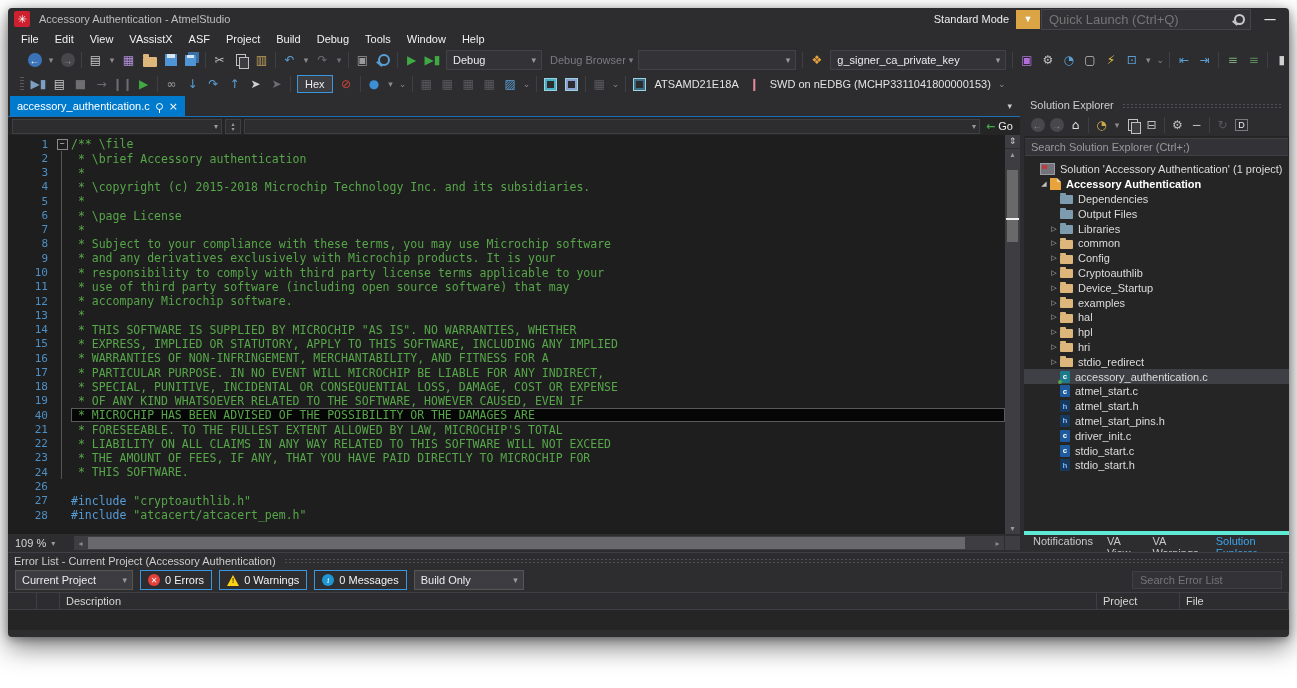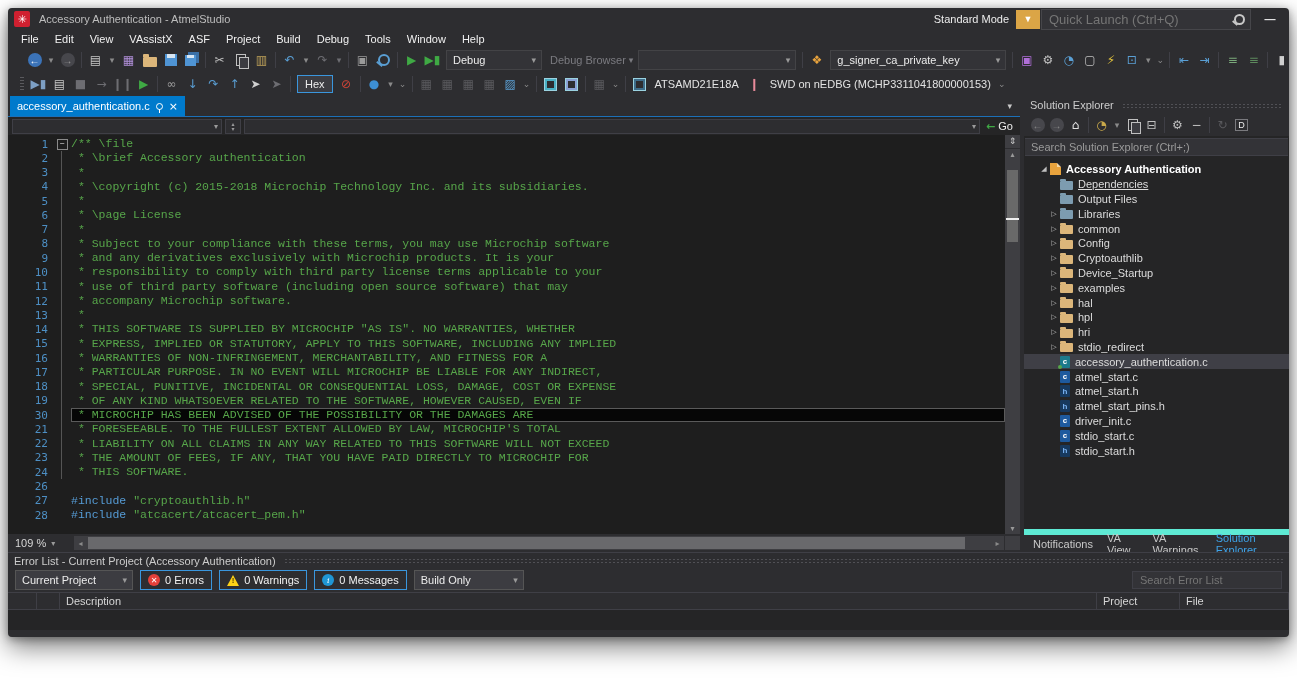--- a/index.html
+++ b/index.html
@@ -75,21 +75,21 @@
   .code-wrap{flex:1;display:flex;background:#1e1e1e;overflow:hidden;}
   .code-lines{flex:1;padding-top:2px;font-family:"DejaVu Sans Mono",monospace;font-size:11.5px;overflow:hidden;}
   .cl{display:flex;height:14.28px;align-items:center;white-space:pre;}
   .cl .ln{width:40px;flex:none;text-align:right;padding-right:9px;color:#4d8fc4;font-size:11px;}
   .cl .fold{width:14px;flex:none;position:relative;height:100%;}
   .fold.mid::before{content:"";position:absolute;left:4px;top:0;bottom:0;width:1px;background:#555;}
   .fold.start::before{content:"−";position:absolute;left:0;top:2px;width:9px;height:9px;border:1px solid #8a8a8a;
       color:#c8c8c8;font-size:8px;line-height:8px;text-align:center;background:#1e1e1e;}
   .fold.end::before{content:"";position:absolute;left:4px;top:0;height:9px;width:1px;background:#555;}
   .fold.end::after{content:"";position:absolute;left:4px;top:9px;width:6px;height:1px;background:#555;}
-  .cl .txt{flex:1;height:100%;display:flex;align-items:flex-start;font-family:Liberation Mono, monospace;}
+  .cl .txt{flex:1;height:100%;display:flex;align-items:flex-end;}
   .seg.com{color:#57a64a;} .seg.dir{color:#569cd6;} .seg.str{color:#57a64a;}
   .cl.cur .txt{background:#060606;outline:1px solid #5a5a5a;outline-offset:-1px;}
   
   .vscroll{width:15px;flex:none;background:#3e3e42;display:flex;flex-direction:column;align-items:center;}
   .vs-split{width:100%;height:13px;text-align:center;line-height:13px;color:#d0d0d0;font-size:9px;border-bottom:1px solid #2d2d30;font-family:"DejaVu Sans",sans-serif;}
   .vs-arrow{height:11px;line-height:11px;color:#999;font-size:8px;font-family:"DejaVu Sans",sans-serif;}
   .vs-track{flex:1;width:100%;position:relative;}
   .vs-thumb{position:absolute;left:2px;right:2px;top:10px;height:72px;background:#696969;}
   .vs-marker{position:absolute;left:1px;right:1px;top:58px;height:2px;background:#efefef;}
   .statusrow{height:18px;background:#2d2d30;display:flex;align-items:center;}
@@ -124,21 +124,21 @@
   .ti-folder::before,.ti-folder-sys::before{content:"";position:absolute;top:-2px;left:0;width:6px;height:2px;background:inherit;border-radius:1px 1px 0 0;}
   .ti-folder-sys{background:#7d9cb0;}
   .ti-file-c,.ti-file-h,.ti-file-c-badge{width:10px;height:12px;display:flex;align-items:center;justify-content:center;
       font-size:8px;font-weight:bold;border-radius:1px;}
   .ti-file-c,.ti-file-c-badge{background:#1e5a9e;color:#fff;}
   .ti-file-c::after,.ti-file-c-badge::after{content:"c";}
   .ti-file-h{background:#17395e;color:#7ab4f5;}
   .ti-file-h::after{content:"h";}
   .ti-file-c-badge{background:#1c7a8c;}
   .ti-file-c-badge::before{content:"";position:absolute;left:-2px;bottom:-1px;width:4px;height:4px;background:#57a64a;border-radius:50%;}
-  .sol-tabs{height:17px;background:#2d2d30;border-top:6px solid #5eead4;display:flex;align-items:center;padding-left:2px;}
+  .sol-tabs{height:17px;background:#2d2d30;border-top:4px solid #5eead4;display:flex;padding-left:2px;}
   .stab{padding:0 7px;color:#c8c8c8;}
   .stab.active{color:#3ea3e8;}
   
   .errorlist{height:77px;background:#252526;display:flex;flex-direction:column;border-top:1px solid #3f3f46;}
   .el-toolbar{height:24px;background:#2d2d30;display:flex;align-items:center;gap:7px;padding:0 7px;}
   .el-combo{height:18px;background:#3c3c41;border:1px solid #555;display:flex;align-items:center;padding:0 2px 0 6px;flex:none;}
   .el-combo .val{flex:1;color:#ececec;}
   .el-combo .chev{color:#9a9a9a;font-size:9px;padding:0 3px;font-family:"DejaVu Sans",sans-serif;}
   .el-btn{height:18px;border:1px solid #3a96dd;background:#2d2d30;display:flex;align-items:center;gap:5px;padding:0 7px;color:#f2f2f2;flex:none;}
   .ic-err{width:12px;height:12px;border-radius:50%;background:#e5403a;color:#fff;font-size:8px;display:flex;align-items:center;justify-content:center;font-family:"DejaVu Sans",sans-serif;}
@@ -454,21 +454,21 @@
             <div class="cl"><span class="ln">10</span><span class="fold mid"></span><span class="txt"><span class="seg com"> * responsibility to comply with third party license terms applicable to your</span></span></div>
             <div class="cl"><span class="ln">11</span><span class="fold mid"></span><span class="txt"><span class="seg com"> * use of third party software (including open source software) that may</span></span></div>
             <div class="cl"><span class="ln">12</span><span class="fold mid"></span><span class="txt"><span class="seg com"> * accompany Microchip software.</span></span></div>
             <div class="cl"><span class="ln">13</span><span class="fold mid"></span><span class="txt"><span class="seg com"> *</span></span></div>
             <div class="cl"><span class="ln">14</span><span class="fold mid"></span><span class="txt"><span class="seg com"> * THIS SOFTWARE IS SUPPLIED BY MICROCHIP "AS IS". NO WARRANTIES, WHETHER</span></span></div>
             <div class="cl"><span class="ln">15</span><span class="fold mid"></span><span class="txt"><span class="seg com"> * EXPRESS, IMPLIED OR STATUTORY, APPLY TO THIS SOFTWARE, INCLUDING ANY IMPLIED</span></span></div>
             <div class="cl"><span class="ln">16</span><span class="fold mid"></span><span class="txt"><span class="seg com"> * WARRANTIES OF NON-INFRINGEMENT, MERCHANTABILITY, AND FITNESS FOR A</span></span></div>
             <div class="cl"><span class="ln">17</span><span class="fold mid"></span><span class="txt"><span class="seg com"> * PARTICULAR PURPOSE. IN NO EVENT WILL MICROCHIP BE LIABLE FOR ANY INDIRECT,</span></span></div>
             <div class="cl"><span class="ln">18</span><span class="fold mid"></span><span class="txt"><span class="seg com"> * SPECIAL, PUNITIVE, INCIDENTAL OR CONSEQUENTIAL LOSS, DAMAGE, COST OR EXPENSE</span></span></div>
             <div class="cl"><span class="ln">19</span><span class="fold mid"></span><span class="txt"><span class="seg com"> * OF ANY KIND WHATSOEVER RELATED TO THE SOFTWARE, HOWEVER CAUSED, EVEN IF</span></span></div>
-            <div class="cl cur"><span class="ln">30</span><span class="fold mid"></span><span class="txt"><span class="seg com"> * MICROCHIP HAS BEEN ADVISED OF THE POSSIBILITY OR THE DAMAGES ARE</span></span></div>
+            <div class="cl cur"><span class="ln">40</span><span class="fold mid"></span><span class="txt"><span class="seg com"> * MICROCHIP HAS BEEN ADVISED OF THE POSSIBILITY OR THE DAMAGES ARE</span></span></div>
             <div class="cl"><span class="ln">21</span><span class="fold mid"></span><span class="txt"><span class="seg com"> * FORESEEABLE. TO THE FULLEST EXTENT ALLOWED BY LAW, MICROCHIP'S TOTAL</span></span></div>
             <div class="cl"><span class="ln">22</span><span class="fold mid"></span><span class="txt"><span class="seg com"> * LIABILITY ON ALL CLAIMS IN ANY WAY RELATED TO THIS SOFTWARE WILL NOT EXCEED</span></span></div>
             <div class="cl"><span class="ln">23</span><span class="fold mid"></span><span class="txt"><span class="seg com"> * THE AMOUNT OF FEES, IF ANY, THAT YOU HAVE PAID DIRECTLY TO MICROCHIP FOR</span></span></div>
             <div class="cl"><span class="ln">24</span><span class="fold mid"></span><span class="txt"><span class="seg com"> * THIS SOFTWARE.</span></span></div>
             <div class="cl"><span class="ln">26</span><span class="fold none"></span><span class="txt"></span></div>
             <div class="cl"><span class="ln">27</span><span class="fold none"></span><span class="txt"><span class="seg dir">#include </span><span class="seg str">"cryptoauthlib.h"</span></span></div>
             <div class="cl"><span class="ln">28</span><span class="fold none"></span><span class="txt"><span class="seg dir">#include </span><span class="seg str">"atcacert/atcacert_pem.h"</span></span></div>
           </div>
         <div class="vscroll">
           <div class="vs-split">⇕</div>
@@ -538,26 +538,31 @@
             <span class="g" style="color: rgb(90, 90, 94);">↻</span>
           </span>
           <span class="tb-btn se-btn">
             <span class="se-boxed" style="color: rgb(236, 236, 236);">D</span>
           </span>
         </div>
       <div class="sol-search">
         <span>Search Solution Explorer (Ctrl+;)</span>
       </div>
       <div class="sol-tree" id="tree">
+          <div class="tr" style="padding-left: 4px;">
+            <span class="arrow"></span>
+            <span class="ti ti-solution"></span>
+            <span>Solution 'Accessory Authentication' (1 project)</span>
+          </div>
           <div class="tr bold" style="padding-left: 14px;">
             <span class="arrow">◢</span>
             <span class="ti ti-project"></span>
             <span>Accessory Authentication</span>
           </div>
-          <div class="tr" style="padding-left: 24px; text-decoration: underline;">
+          <div class="tr" style="padding-left: 24px;">
             <span class="arrow"></span>
             <span class="ti ti-folder-sys"></span>
             <span>Dependencies</span>
           </div>
           <div class="tr" style="padding-left: 24px;">
             <span class="arrow"></span>
             <span class="ti ti-folder-sys"></span>
             <span>Output Files</span>
           </div>
           <div class="tr" style="padding-left: 24px;">

